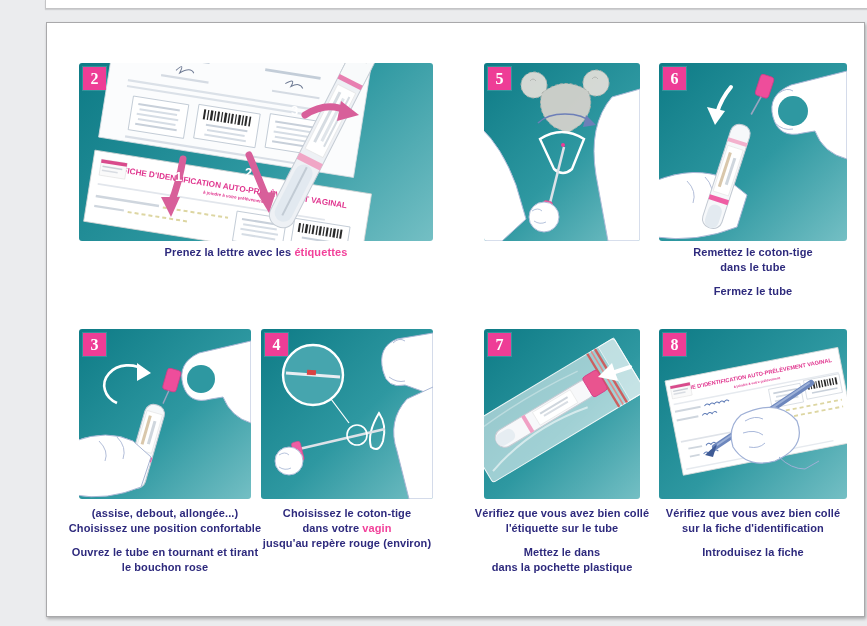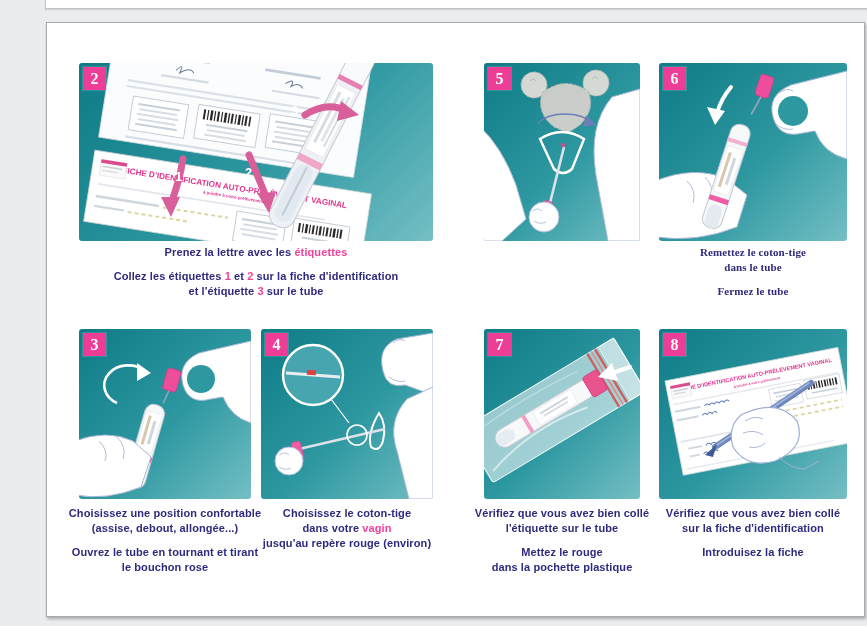--- a/index.html
+++ b/index.html
@@ -403,39 +403,35 @@
       <g>
         <path d="M82,86 Q118,68 138,92 Q148,118 116,132 Q88,140 74,118 Q68,98 82,86 Z" fill="#ffffff" stroke="#9fb0d6" stroke-width="1.2"></path>
         <path d="M86,92 q10,-6 18,-2 M84,104 q12,-4 20,2 M90,118 q10,2 16,-4" stroke="#9fb0d6" stroke-width="0.9" fill="none"></path>
         <path d="M120,128 Q132,140 146,140 L160,132" stroke="#9fb0d6" stroke-width="1" fill="none"></path>
       </g>
     </svg>
   </div>
 
   <div class="caption" style="left:29px;top:222px;width:360px;">
     <p class="blk"><span>Prenez la lettre avec les </span><span class="hl">étiquettes</span></p>
-    <p class="blk">
-      <span class="ln"><span>Collez les étiquettes </span><span class="hl">1</span><span> et </span><span class="hl">2</span><span> sur la fiche d'identification</span></span>
-      <span class="ln"><span>et l'étiquette </span><span class="hl">3</span><span> sur le tube</span></span>
-    </p>
-  </div>
-
-
-  <div class="caption" style="left:596px;top:222px;width:220px;font-family:Liberation Serif, serif;">
+  </div>
+
+
+  <div class="caption" style="left:596px;top:222px;width:220px;">
     <p class="blk">
       <span class="ln">Remettez le coton-tige</span>
       <span class="ln">dans le tube</span>
     </p>
     <p class="blk"><span>Fermez le tube</span></p>
   </div>
 
   <div class="caption" style="left:12px;top:483px;width:212px;">
     <p class="blk">
+      <span class="ln">(assise, debout, allongée...)</span>
       <span class="ln">Choisissez une position confortable</span>
-      <span class="ln">(assise, debout, allongée...)</span>
     </p>
     <p class="blk">
       <span class="ln">Ouvrez le tube en tournant et tirant</span>
       <span class="ln">le bouchon rose</span>
     </p>
   </div>
 
   <div class="caption" style="left:194px;top:483px;width:212px;">
     <p class="blk">
       <span class="ln">Choisissez le coton-tige</span>
@@ -443,21 +439,21 @@
       <span class="ln">jusqu'au repère rouge (environ)</span>
     </p>
   </div>
 
   <div class="caption" style="left:405px;top:483px;width:220px;">
     <p class="blk">
       <span class="ln">Vérifiez que vous avez bien collé</span>
       <span class="ln">l'étiquette sur le tube</span>
     </p>
     <p class="blk">
-      <span class="ln">Mettez le rouge</span>
+      <span class="ln">Mettez le dans</span>
       <span class="ln">dans la pochette plastique</span>
     </p>
   </div>
 
   <div class="caption" style="left:596px;top:483px;width:220px;">
     <p class="blk">
       <span class="ln">Vérifiez que vous avez bien collé</span>
       <span class="ln">sur la fiche d'identification</span>
     </p>
     <p class="blk">

